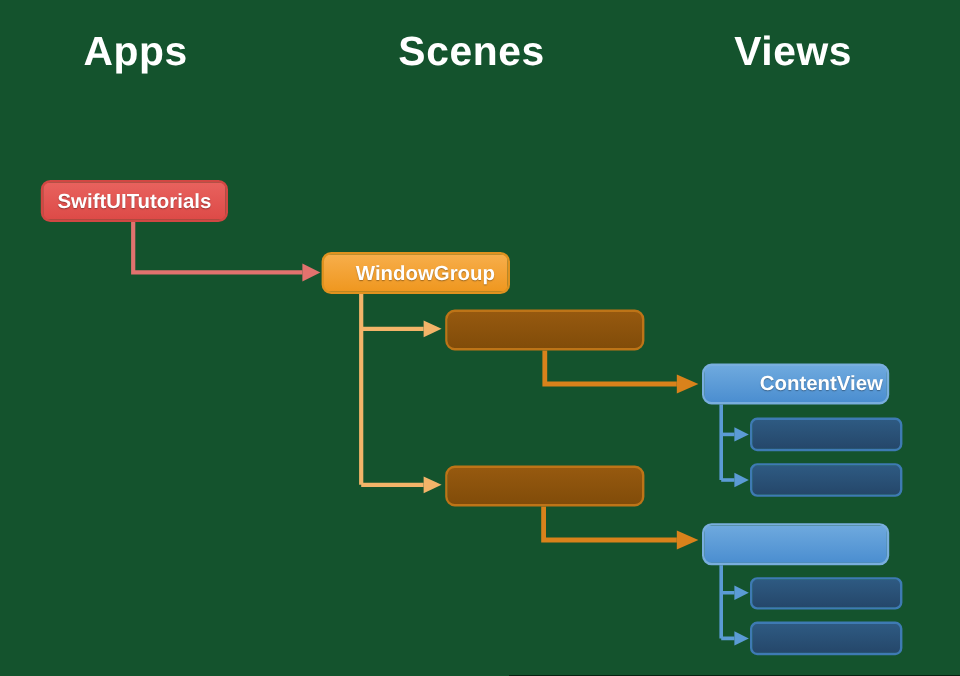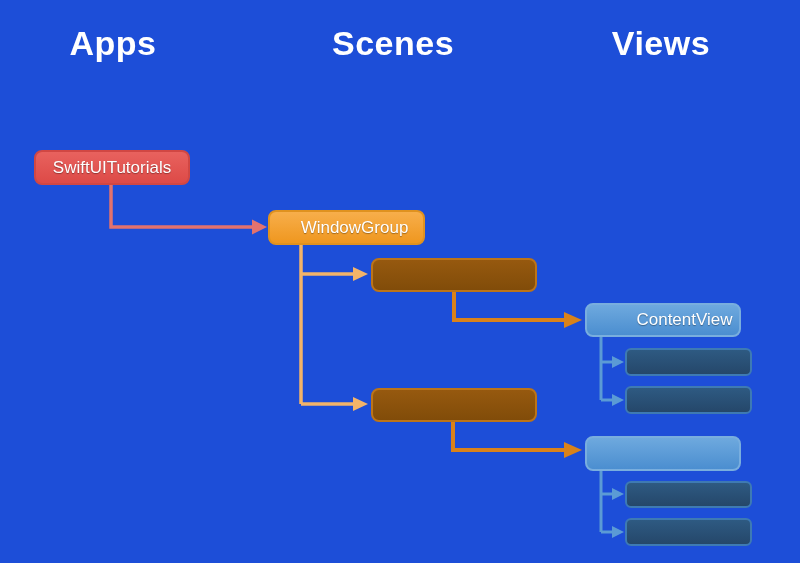--- a/index.html
+++ b/index.html
@@ -4,21 +4,21 @@
 <style>
   html, body {
     margin: 0;
     padding: 0;
     background: #000000;
   }
   .canvas {
     position: relative;
     width: 800px;
     height: 563px;
-    background: #1d4ed8;
+    background: #14532d;
     overflow: hidden;
     font-family: "Liberation Sans", sans-serif;
   }
   .col-heading {
     position: absolute;
     top: 24px;
     transform: translateX(-50%);
     color: #ffffff;
     font-size: 34px;
     font-weight: 700;
@@ -31,21 +31,21 @@
     width: 800px;
     height: 563px;
   }
   .node {
     position: absolute;
     box-sizing: border-box;
     display: flex;
     align-items: center;
     justify-content: center;
     color: #ffffff;
-    font-weight: 400;
+    font-weight: 700;
     font-size: 17px;
     text-shadow: 0 1px 1px rgba(0,0,0,0.35);
     white-space: nowrap;
   }
   .node-app {
     left: 34px; top: 150px; width: 156px; height: 35px;
     background: linear-gradient(180deg, #e8625e 0%, #dd4a47 100%);
     border: 2px solid #d14743;
     border-radius: 8px;
   }

